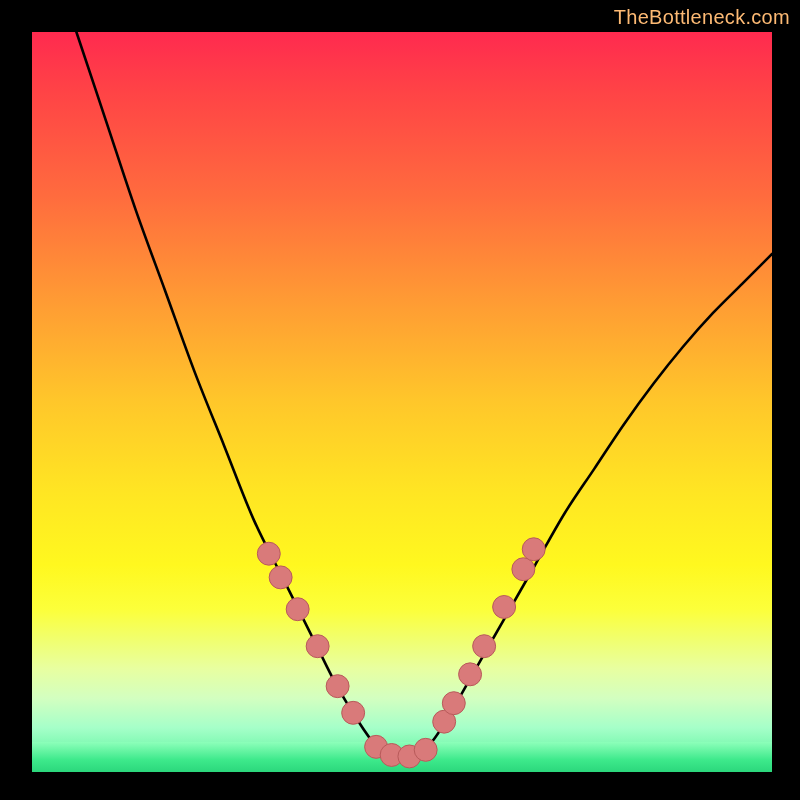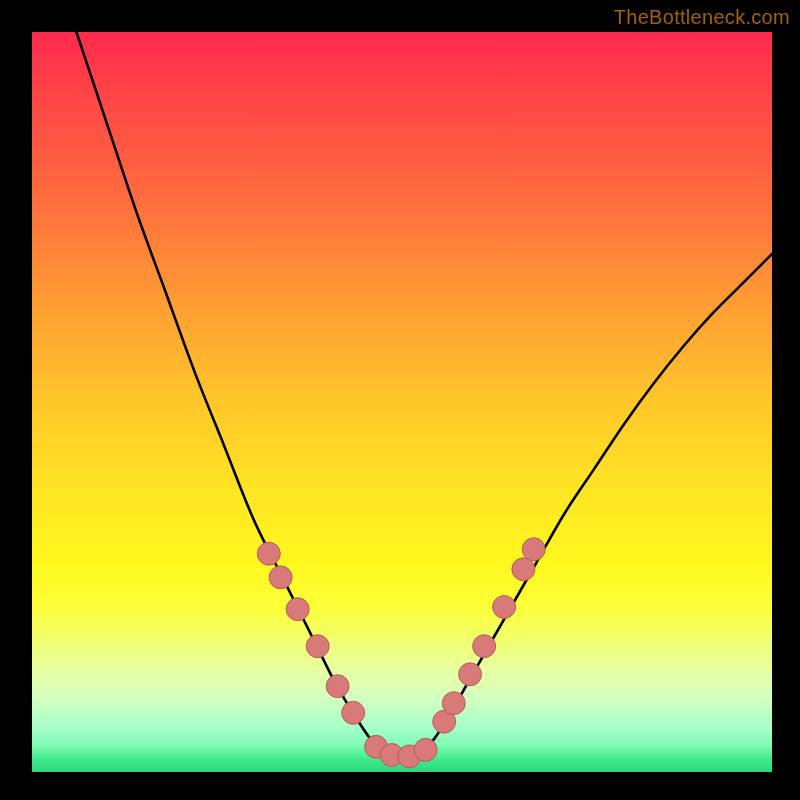--- a/index.html
+++ b/index.html
@@ -59,21 +59,21 @@
     position: absolute;
     left: 0; top: 0;
     width: 740px;
     height: 740px;
     pointer-events: none;
   }
   .watermark {
     position: absolute;
     top: 6px;
     right: 10px;
-    color: #a16207;
+    color: #fdba74;
     font-size: 20px;
     letter-spacing: 0.3px;
     user-select: none;
   }
 </style>
 </head>
 <body>
 
 <div class="stage">
 

